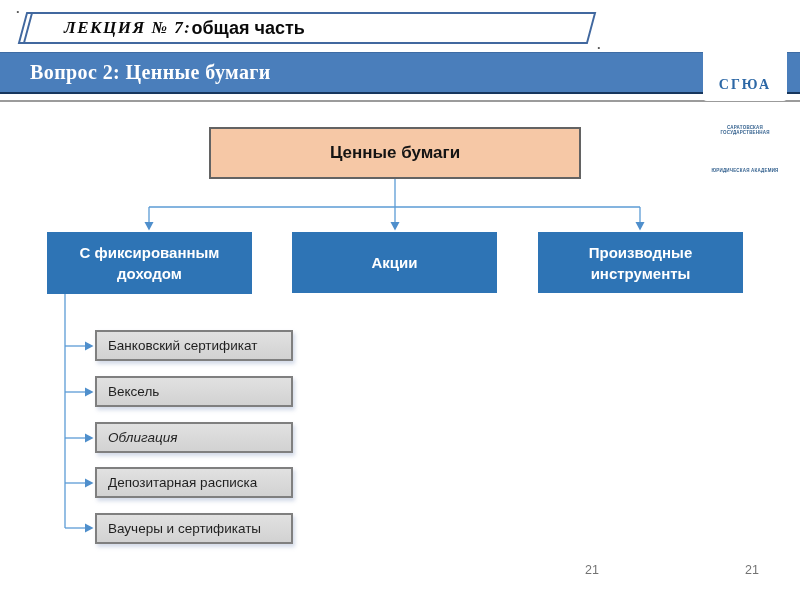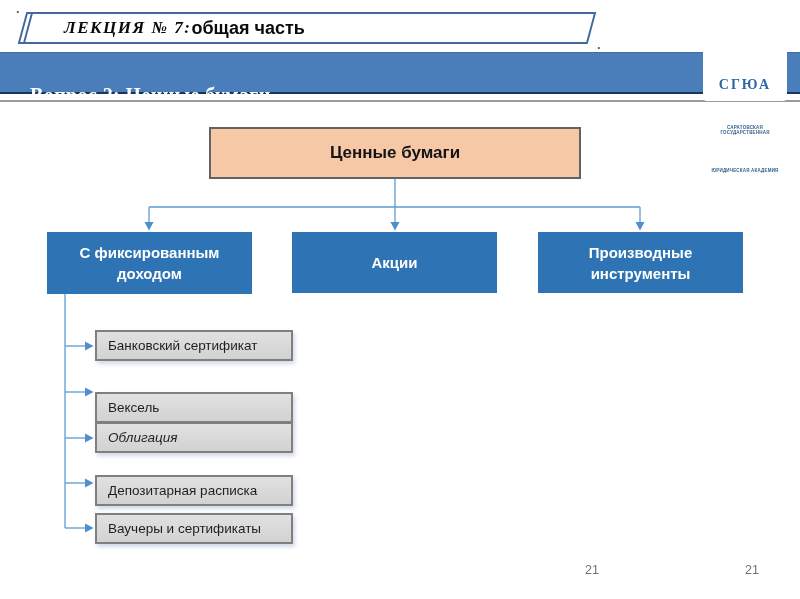--- a/index.html
+++ b/index.html
@@ -15,21 +15,21 @@
                  font-size:17px;color:#0a0a0a;letter-spacing:1.5px;}
   .lecture-topic{font-family:"Liberation Sans",sans-serif;font-weight:bold;font-size:18px;color:#0a0a0a;}
   .dot{position:absolute;color:#5a5a5a;font-size:13px;font-weight:bold;line-height:6px;}
   .dot-tl{left:16px;top:6px;}
   .dot-br{left:597px;top:42px;}
 
   
   .qbar{position:absolute;left:0;top:52px;width:800px;height:42px;background:#4A7EBB;
         border-top:1px solid #3E6CA4;border-bottom:2px solid #17365D;box-sizing:border-box;}
   .qbar-title{font-family:"Liberation Serif",serif;font-weight:bold;font-size:20px;color:#ffffff;
-              line-height:38px;padding-left:30px;letter-spacing:0.4px;margin-top:23px;}
+              line-height:38px;padding-left:30px;letter-spacing:0.4px;}
 
   
   .rule{position:absolute;left:0;top:100px;width:800px;height:2px;background:#9b9b9b;}
 
   
   .logo{position:absolute;left:703px;top:45px;width:84px;height:56px;background:#ffffff;
         border-radius:4px;z-index:6;display:flex;flex-direction:column;align-items:center;
         padding-top:2px;box-sizing:border-box;gap:32px;}
   .logo-acronym{font-family:"Liberation Serif",serif;font-weight:bold;font-size:14px;
                 color:#2D68A6;letter-spacing:2px;line-height:14px;margin-top:-1px;}
@@ -42,21 +42,21 @@
   .root-node{left:209px;top:127px;width:372px;height:52px;background:#F6C8A6;
              border:2px solid #636363;font-size:17px;font-weight:bold;color:#141414;}
   .branch{background:#2E74B5;color:#ffffff;font-size:15px;font-weight:bold;line-height:1.4;padding:0 22px;}
   .branch-1{left:47px;top:232px;width:205px;height:62px;}
   .branch-2{left:292px;top:232px;width:205px;height:61px;}
   .branch-3{left:538px;top:232px;width:205px;height:61px;}
   .leaf{left:95px;width:198px;height:31px;background:linear-gradient(180deg,#e1e1e1,#d2d2d2);
         border:2px solid #7F7F7F;justify-content:flex-start;padding-left:11px;
         font-size:13.5px;color:#1f1f1f;white-space:nowrap;
         box-shadow:2px 3px 4px rgba(130,150,190,0.35);}
-  .leaf-1{top:330px;} .leaf-2{top:376px;margin-top:16px;} .leaf-3{top:422px;font-style:italic;} .leaf-4{top:467px;margin-top:8px;} .leaf-5{top:513px;}
+  .leaf-1{top:330px;} .leaf-2{top:376px;} .leaf-3{top:422px;font-style:italic;} .leaf-4{top:467px;} .leaf-5{top:513px;}
 
   .connectors{position:absolute;left:0;top:0;pointer-events:none;}
 
   
   .pagenum{position:absolute;top:563px;width:24px;text-align:center;color:#737373;font-size:12.5px;}
   .pagenum-left{left:580px;} .pagenum-right{left:740px;}
 </style>
 </head>
 <body>
 

